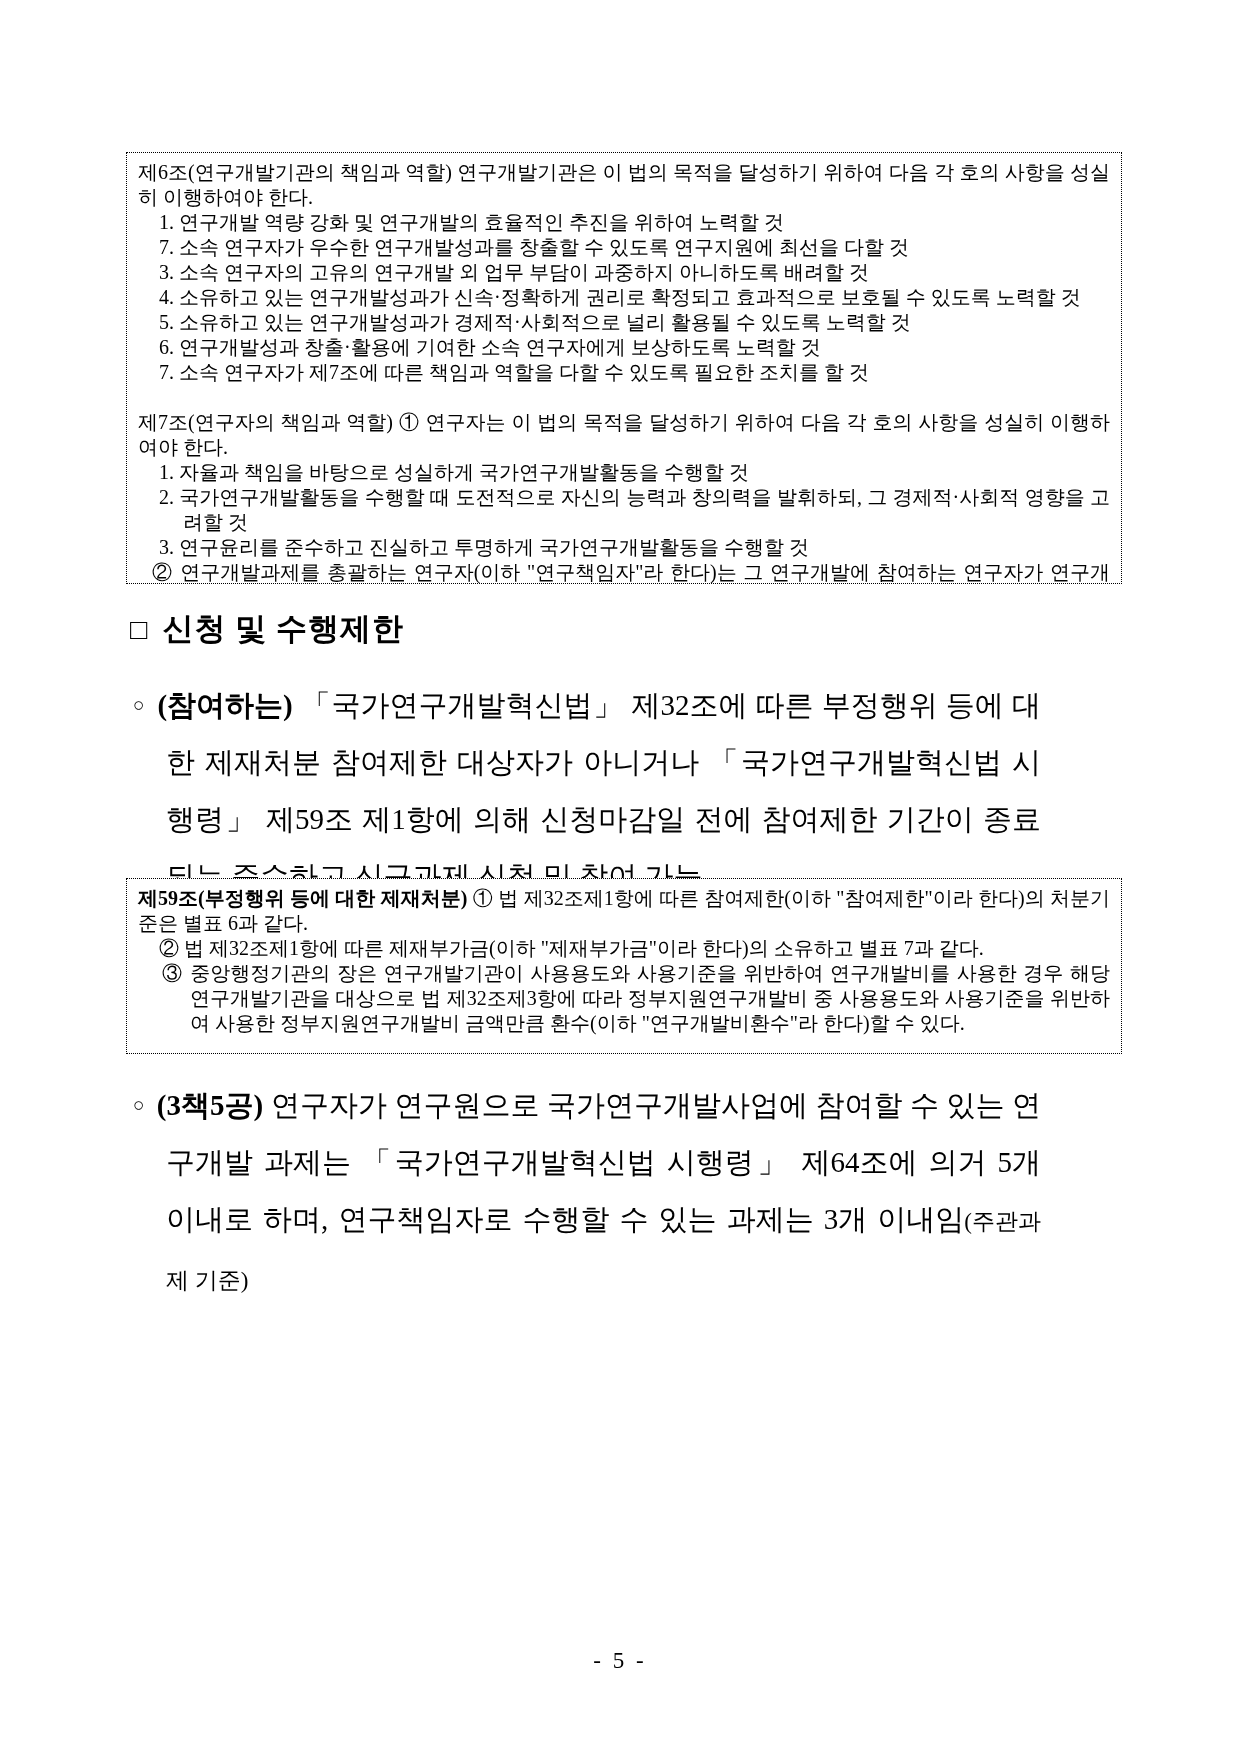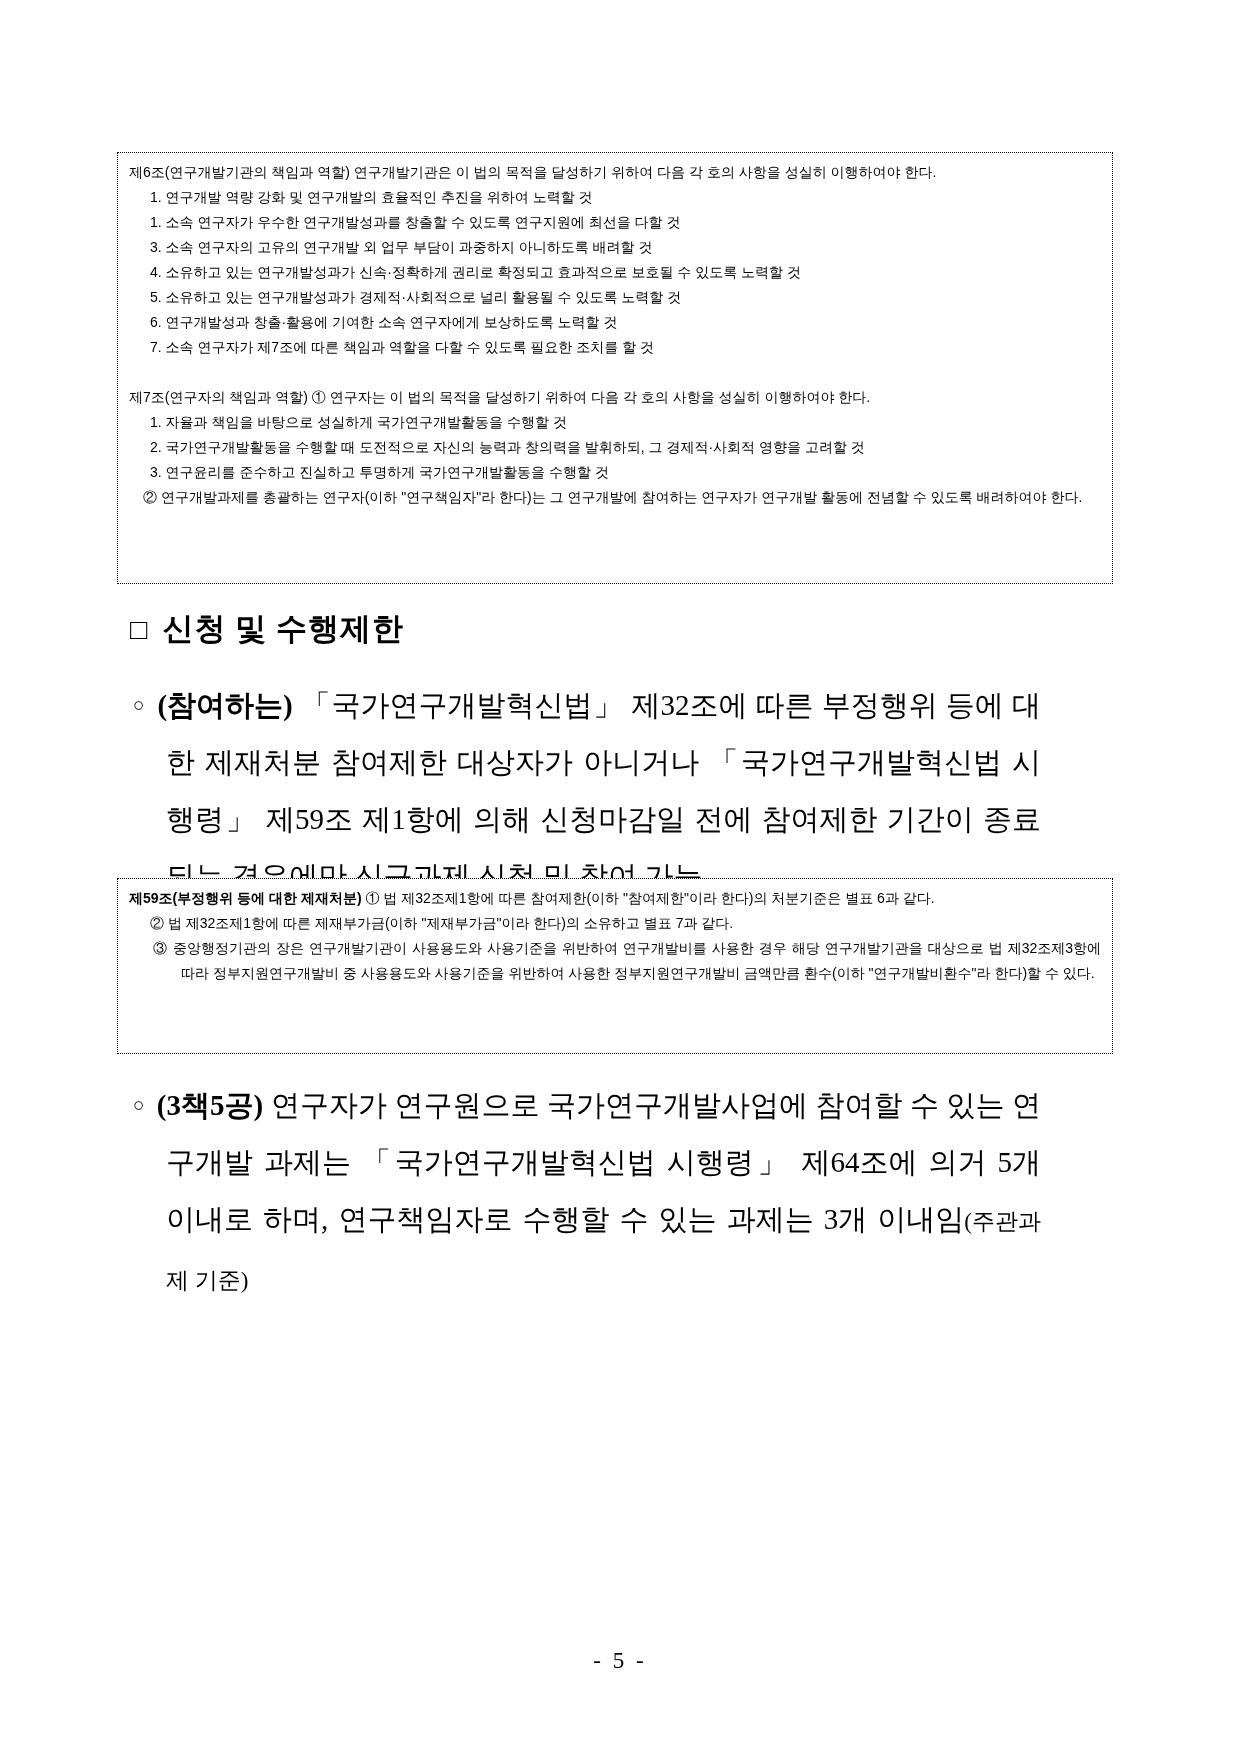--- a/index.html
+++ b/index.html
@@ -8,26 +8,26 @@
     width:1240px; height:1753px;
     position:relative;
     color:#000000;
     font-family:"Liberation Serif", serif;
   }
   .page { position:absolute; inset:0; background:#ffffff; }
 
   
   .law-box {
     position:absolute;
-    left:117px; width:996px;
+    left:126px; width:996px;
     border:1px dotted #000000;
     background:#ffffff;
     padding:7px 11px 6px 11px;
-    font-family:Liberation Sans, sans-serif;
-    font-size:14px;
+    font-family:Liberation Serif, serif;
+    font-size:20px;
     line-height:25px;
     overflow:hidden;
     text-align:justify;
   }
   #law-box-1 { top:152px; height:432px; }
   #law-box-2 { top:878px; height:176px; }
   .law-par { text-align:justify; }
   .law-item { padding-left:45px; text-indent:-24px; }
   .law-item-deep { padding-left:52px; text-indent:-28px; }
   .law-par-circ { text-indent:14px; }
@@ -78,39 +78,39 @@
   }
 </style>
 </head>
 <body>
 
 <div class="page">
 
   <div class="law-box" id="law-box-1">
     <div class="law-par">제6조(연구개발기관의 책임과 역할) 연구개발기관은 이 법의 목적을 달성하기 위하여 다음 각 호의 사항을 성실히 이행하여야 한다.</div>
     <div class="law-item">1. 연구개발 역량 강화 및 연구개발의 효율적인 추진을 위하여 노력할 것</div>
-    <div class="law-item">1. 소속 연구자가 우수한 연구개발성과를 창출할 수 있도록 연구지원에 최선을 다할 것</div>
+    <div class="law-item">7. 소속 연구자가 우수한 연구개발성과를 창출할 수 있도록 연구지원에 최선을 다할 것</div>
     <div class="law-item">3. 소속 연구자의 고유의 연구개발 외 업무 부담이 과중하지 아니하도록 배려할 것</div>
     <div class="law-item">4. 소유하고 있는 연구개발성과가 신속·정확하게 권리로 확정되고 효과적으로 보호될 수 있도록 노력할 것</div>
     <div class="law-item">5. 소유하고 있는 연구개발성과가 경제적·사회적으로 널리 활용될 수 있도록 노력할 것</div>
     <div class="law-item">6. 연구개발성과 창출·활용에 기여한 소속 연구자에게 보상하도록 노력할 것</div>
     <div class="law-item">7. 소속 연구자가 제7조에 따른 책임과 역할을 다할 수 있도록 필요한 조치를 할 것</div>
     <div class="law-par art7-block">제7조(연구자의 책임과 역할) ① 연구자는 이 법의 목적을 달성하기 위하여 다음 각 호의 사항을 성실히 이행하여야 한다.</div>
     <div class="law-item">1. 자율과 책임을 바탕으로 성실하게 국가연구개발활동을 수행할 것</div>
     <div class="law-item">2. 국가연구개발활동을 수행할 때 도전적으로 자신의 능력과 창의력을 발휘하되, 그 경제적·사회적 영향을 고려할 것</div>
     <div class="law-item">3. 연구윤리를 준수하고 진실하고 투명하게 국가연구개발활동을 수행할 것</div>
     <div class="law-par law-par-circ">② 연구개발과제를 총괄하는 연구자(이하 "연구책임자"라 한다)는 그 연구개발에 참여하는 연구자가 연구개발 활동에 전념할 수 있도록 배려하여야 한다.</div>
   </div>
 
   <div class="section-heading">
     <span class="sq">□</span><span>신청 및 수행제한</span>
   </div>
 
   <div class="bullet-para" id="bullet-1">
-    <span class="bullet-marker">○</span><span class="bullet-label">(참여하는)</span><span>「국가연구개발혁신법」 제32조에 따른 부정행위 등에 대한 제재처분 참여제한 대상자가 아니거나 「국가연구개발혁신법 시행령」 제59조 제1항에 의해 신청마감일 전에 참여제한 기간이 종료되는 경우에만 신규과제 신청 및 참여 가능</span>
+    <span class="bullet-marker">○</span><span class="bullet-label">(참여하는)</span><span>「국가연구개발혁신법」 제32조에 따른 부정행위 등에 대한 제재처분 참여제한 대상자가 아니거나 「국가연구개발혁신법 시행령」 제59조 제1항에 의해 신청마감일 전에 참여제한 기간이 종료되는 준수하고 신규과제 신청 및 참여 가능</span>
   </div>
 
   <div class="law-box" id="law-box-2">
     <div class="law-par"><span class="bold">제59조(부정행위 등에 대한 제재처분)</span><span> ① 법 제32조제1항에 따른 참여제한(이하 "참여제한"이라 한다)의 처분기준은 별표 6과 같다.</span></div>
     <div class="law-item">② 법 제32조제1항에 따른 제재부가금(이하 "제재부가금"이라 한다)의 소유하고 별표 7과 같다.</div>
     <div class="law-item-deep">③ 중앙행정기관의 장은 연구개발기관이 사용용도와 사용기준을 위반하여 연구개발비를 사용한 경우 해당 연구개발기관을 대상으로 법 제32조제3항에 따라 정부지원연구개발비 중 사용용도와 사용기준을 위반하여 사용한 정부지원연구개발비 금액만큼 환수(이하 "연구개발비환수"라 한다)할 수 있다.</div>
   </div>
 
   <div class="bullet-para" id="bullet-2">
     <span class="bullet-marker">○</span><span class="bullet-label">(3책5공)</span><span>연구자가 연구원으로 국가연구개발사업에 참여할 수 있는 연구개발 과제는 「국가연구개발혁신법 시행령」 제64조에 의거 5개 이내로 하며, 연구책임자로 수행할 수 있는 과제는 3개 이내임</span><span class="small-suffix">(주관과제 기준)</span>

